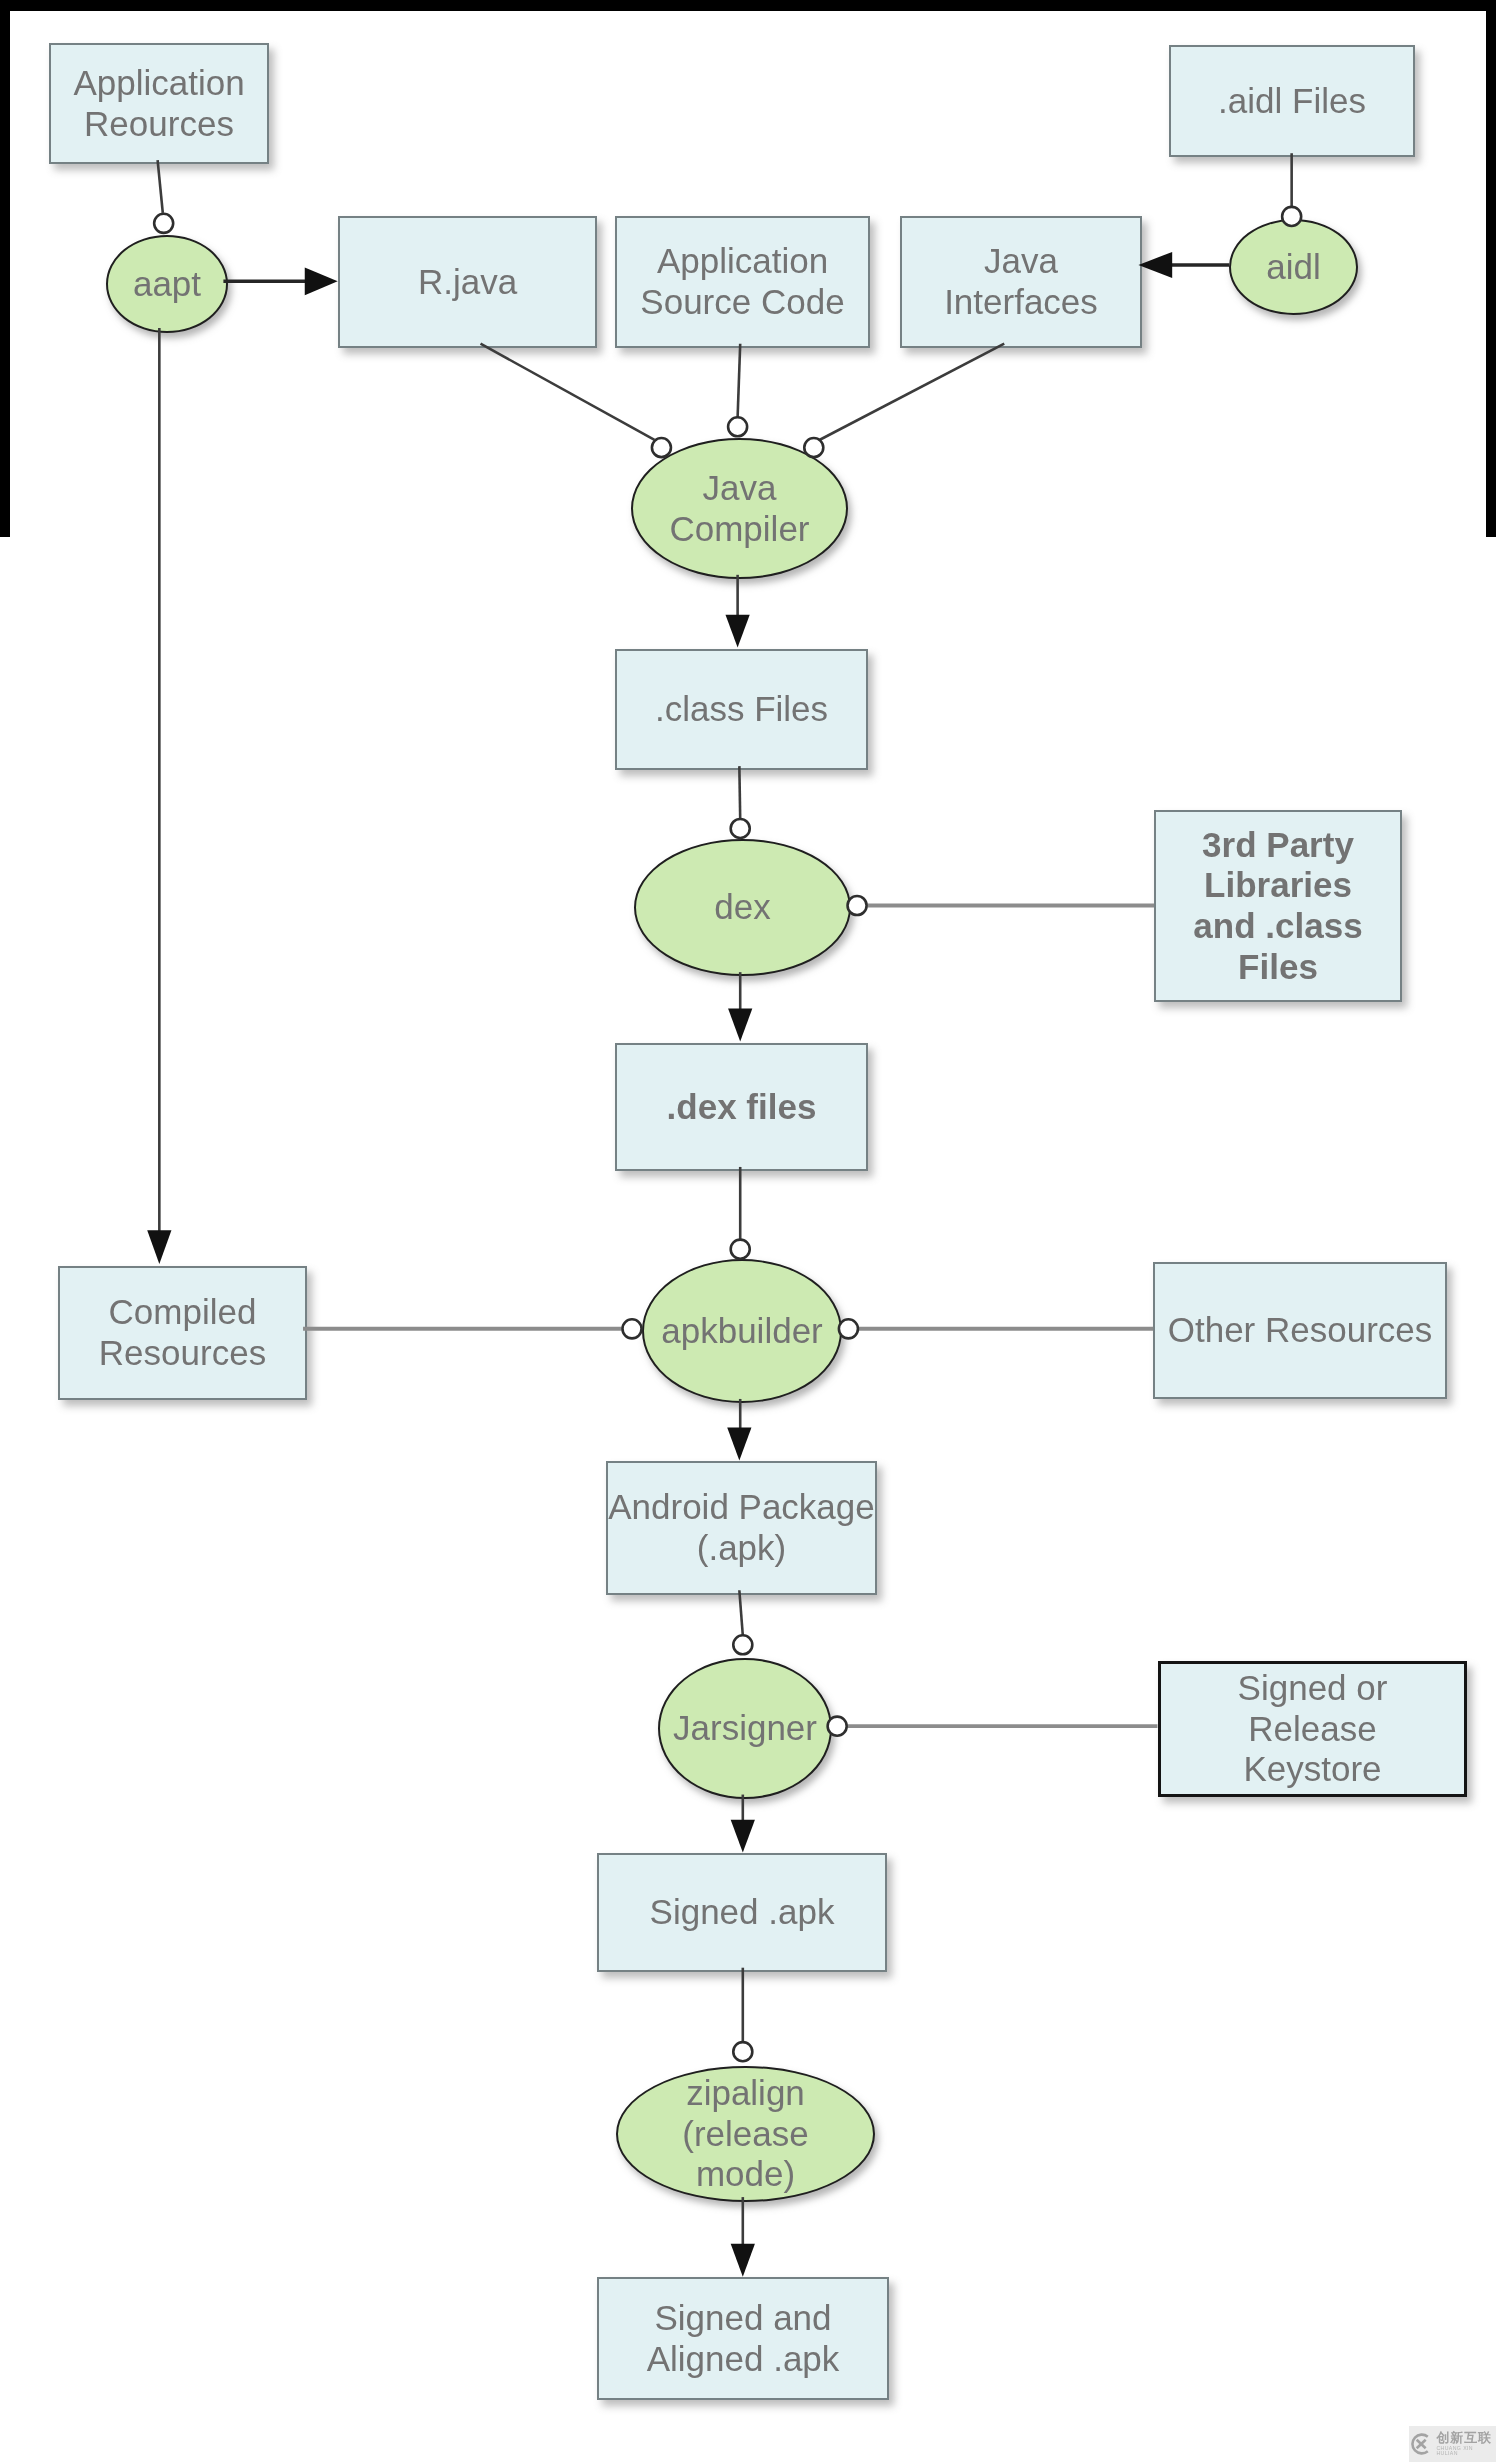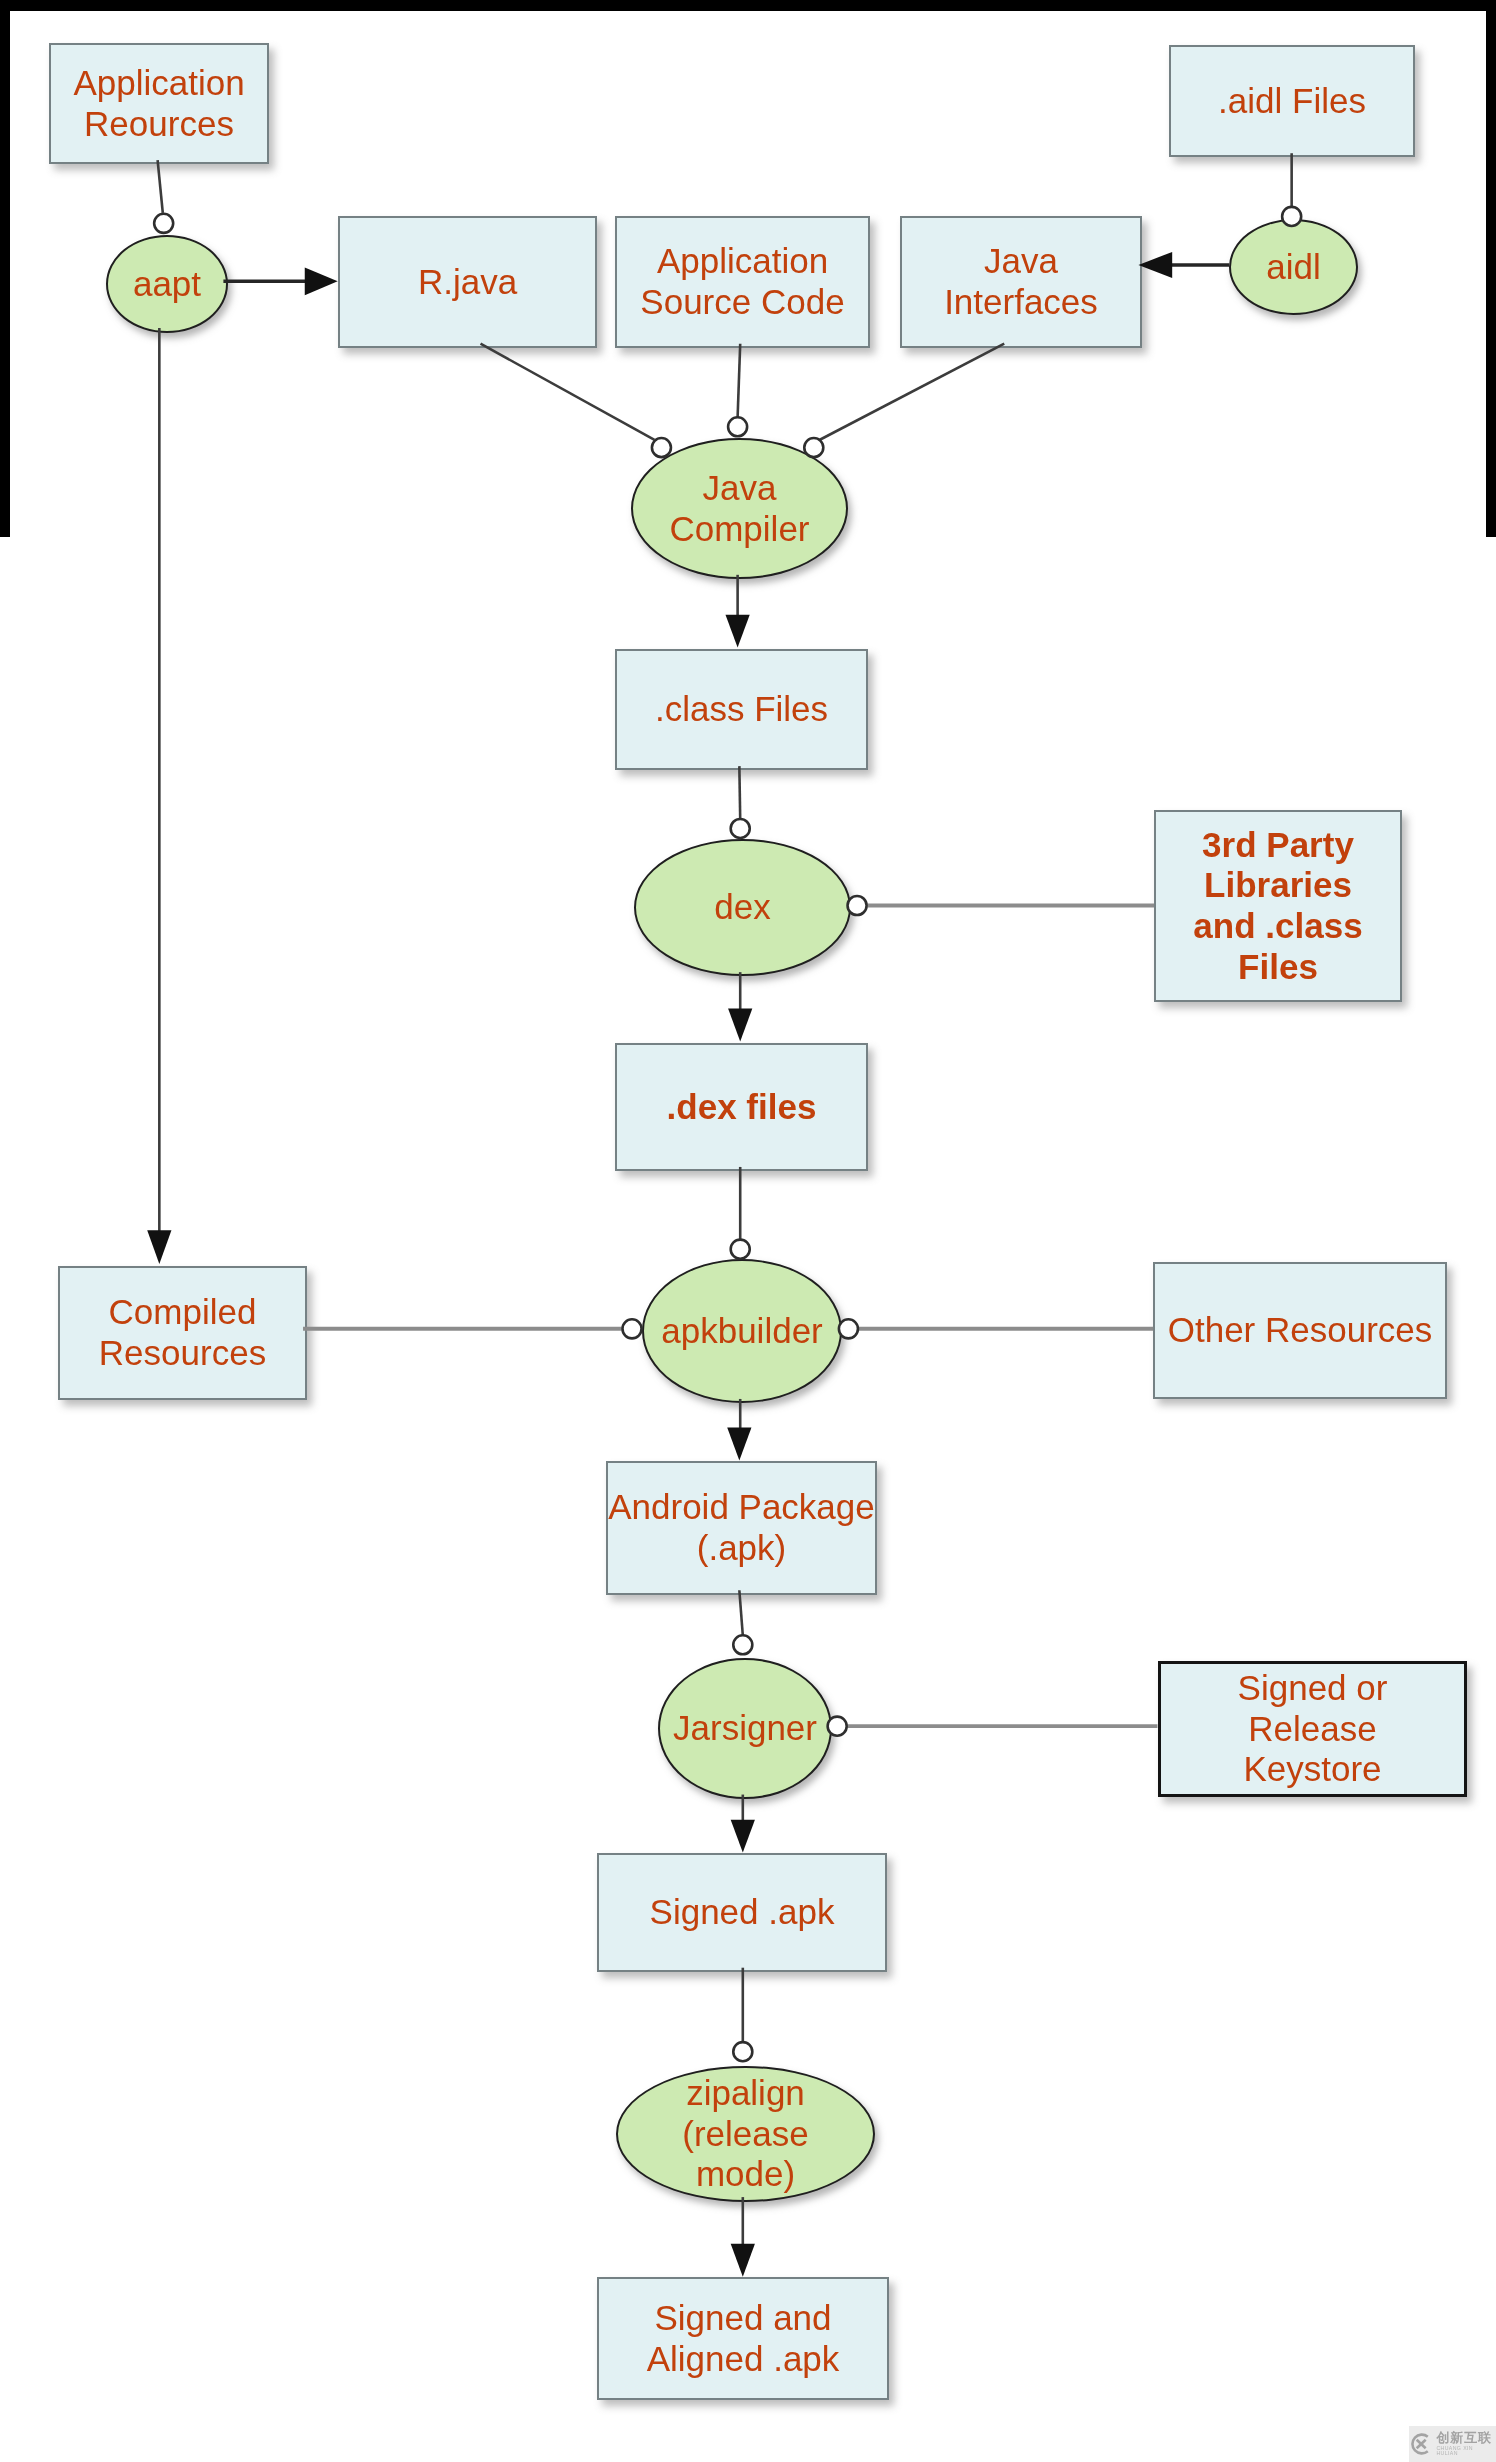--- a/index.html
+++ b/index.html
@@ -7,21 +7,21 @@
     position:relative;width:1496px;height:2462px;background:#ffffff;overflow:hidden;
     font-family:"Liberation Sans", sans-serif;
   }
   
   .frame-top{position:absolute;left:0;top:0;width:1496px;height:11.3px;background:#000;}
   .frame-left{position:absolute;left:0;top:0;width:10.4px;height:537px;background:#000;}
   .frame-right{position:absolute;right:0;top:0;width:10.4px;height:537px;background:#000;}
 
   .node{
     position:absolute;display:flex;align-items:center;justify-content:center;
-    text-align:center;color:#c2410c;font-size:35px;line-height:1.16;
+    text-align:center;color:#737373;font-size:35px;line-height:1.16;
   }
   .box{
     background:#e2f1f3;border:2.6px solid #758184;
     box-shadow:5.2px 6px 7.8px rgba(110,110,110,0.45);
   }
   .box.dark{border:3.5px solid #141414;}
   .ellipse{
     background:#cdeab2;border:2.6px solid #1f1f1f;border-radius:50%;
     box-shadow:3.5px 5.2px 7.8px rgba(110,110,110,0.5);
   }

